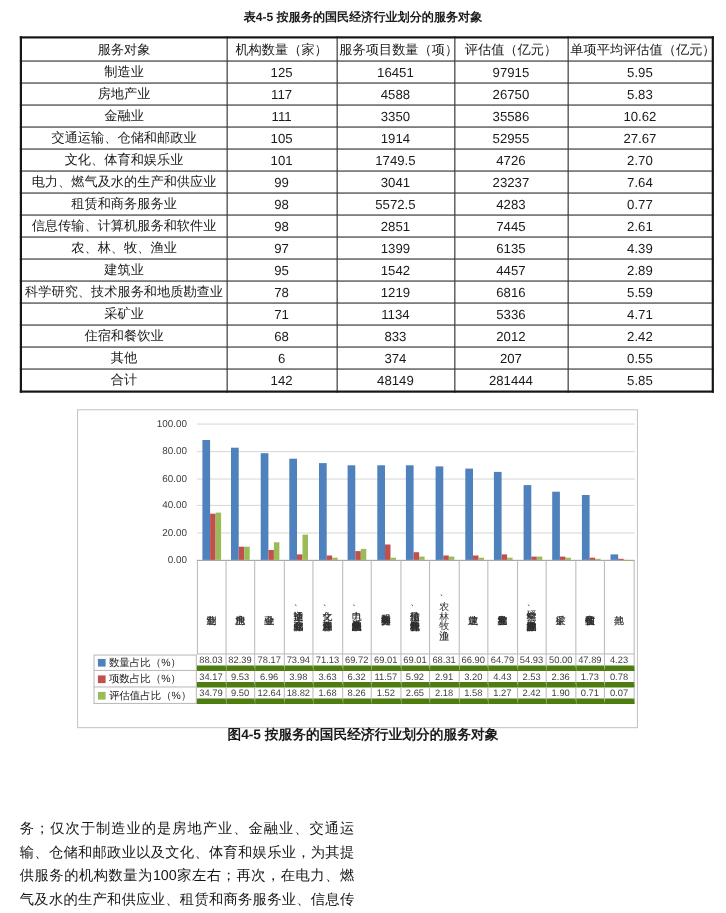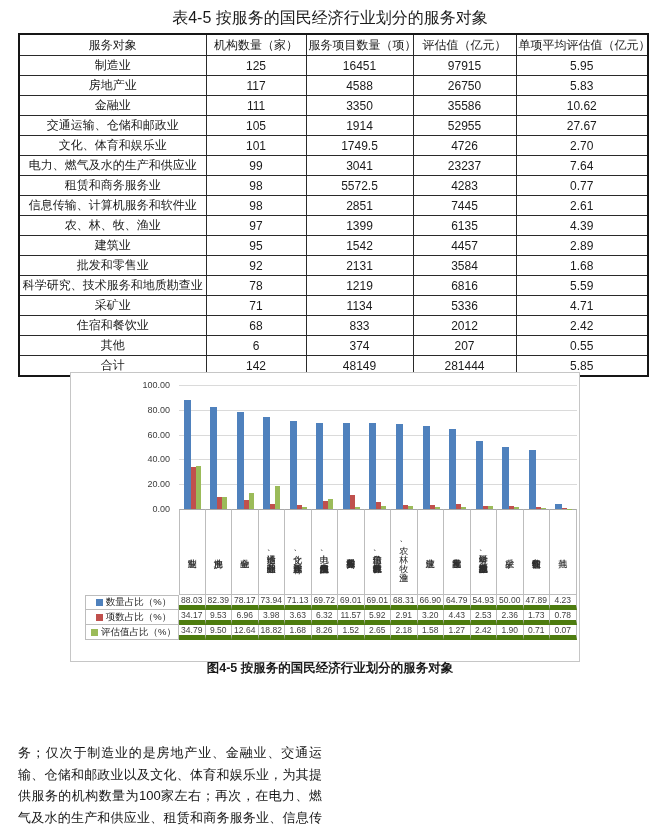--- a/index.html
+++ b/index.html
@@ -1,21 +1,21 @@
 <!DOCTYPE html>
 <html><head>
 <meta charset="utf-8">
 <style>
   html,body{margin:0;padding:0;background:#fff;}
   .page{position:relative;width:660px;height:830px;background:#ffffff;
         font-family:"Liberation Sans",sans-serif;color:#1a1a1a;overflow:hidden;}
 
   
   .table-title{position:absolute;top:8px;left:0;width:100%;text-align:center;
-               font-size:16px;font-weight:normal;}
+               font-size:11px;font-weight:bold;}
 
   
   .main-table{position:absolute;left:18px;top:33px;width:629px;
               border-collapse:collapse;table-layout:fixed;font-size:12px;
               border:2px solid #161616;}
   .main-table th,.main-table td{border:1px solid #2a2a2a;height:19px;
               text-align:center;padding:0 2px;font-weight:normal;
               white-space:nowrap;overflow:hidden;}
   .main-table thead th{height:20px;}
 
@@ -39,21 +39,21 @@
   .cat-cell{border-right:1px solid #bdbdbd;border-bottom:1px solid #bdbdbd;
             border-top:1px solid #a8a8a8;display:flex;align-items:center;
             justify-content:center;overflow:hidden;}
   .cat-cell.first{border-left:1px solid #bdbdbd;}
   .cat-label{writing-mode:vertical-lr;text-orientation:upright;
              max-height:82px;font-size:9px;line-height:10px;color:#2f2f2f;}
   .spacer-cell{border:none;}
   .legend-cell{border-left:1px solid #bdbdbd;border-right:1px solid #bdbdbd;
                border-bottom:1px solid #bdbdbd;display:flex;align-items:center;
                gap:3px;padding-left:3px;font-size:9.5px;color:#222;
-               white-space:nowrap;overflow:hidden;justify-content:center;}
+               white-space:nowrap;overflow:hidden;}
   .legend-cell.top{border-top:1px solid #bdbdbd;}
   .swatch{width:7px;height:7px;flex:0 0 auto;}
   .val-cell{border-right:1px solid #bdbdbd;border-bottom:5px solid #4d7c0f;
             font-size:8.5px;color:#3f3f3f;display:flex;align-items:center;
             justify-content:center;overflow:hidden;}
 
   
   .fig-caption{position:absolute;top:660px;left:0;width:100%;text-align:center;
                font-size:12.5px;font-weight:bold;}
 
@@ -152,27 +152,20 @@
           <td>4.39</td>
         </tr>
         <tr>
           <td>建筑业</td>
           <td>95</td>
           <td>1542</td>
           <td>4457</td>
           <td>2.89</td>
         </tr>
         <tr>
-          <td>批发和零售业</td>
-          <td>92</td>
-          <td>2131</td>
-          <td>3584</td>
-          <td>1.68</td>
-        </tr>
-        <tr>
           <td>科学研究、技术服务和地质勘查业</td>
           <td>78</td>
           <td>1219</td>
           <td>6816</td>
           <td>5.59</td>
         </tr>
         <tr>
           <td>采矿业</td>
           <td>71</td>
           <td>1134</td>

